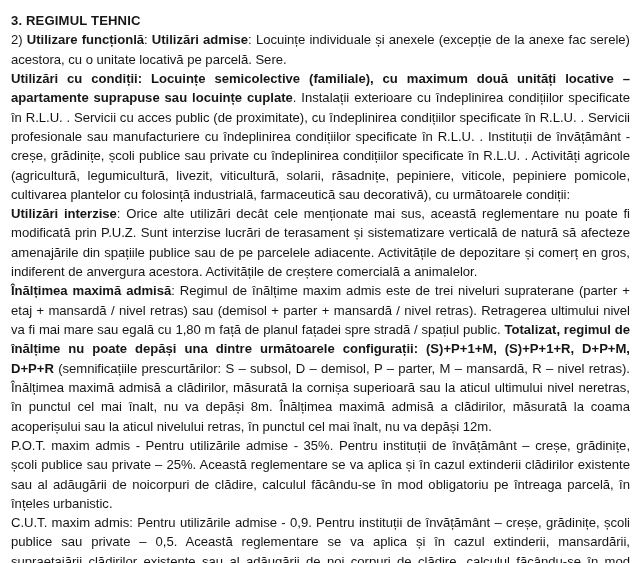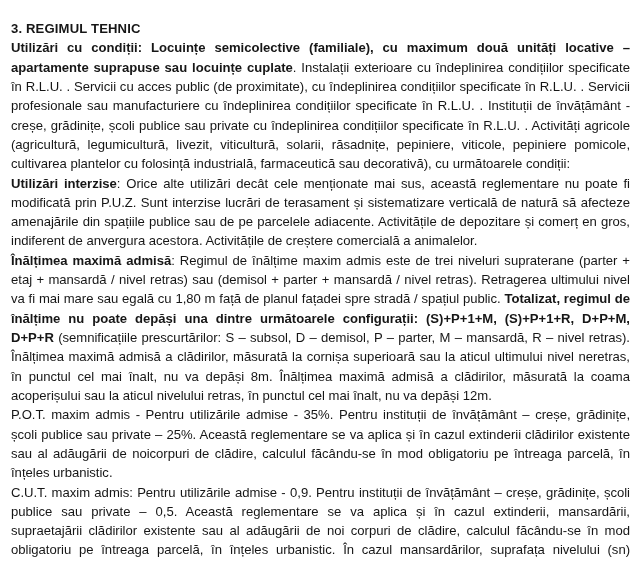--- a/index.html
+++ b/index.html
@@ -15,21 +15,21 @@
     color: #141414;
     -webkit-font-smoothing: antialiased;
   }
   #doc {
     position: absolute;
     left: 0;
     top: 0;
     width: 641px;
     height: 563px;
     box-sizing: border-box;
-    padding: 19px 11px 0 11px;
+    padding: 11px 11px 0 11px;
   }
   .para {
     margin: 0;
     font-size: 13.1px;
     line-height: 19.32px;
     text-align: justify;
     text-justify: inter-word;
     letter-spacing: -0.02px;
     word-spacing: 0px;
     color: #161616;
@@ -43,18 +43,19 @@
     text-align: left;
   }
   b { font-weight: bold; }
   .seg { white-space: pre-wrap; }
 </style>
 </head>
 <body>
 
 <div id="doc">
     <div class="para heading"><b class="seg">3. REGIMUL TEHNIC</b></div>
+    <div class="para"><span class="seg">2) </span><b class="seg">Utilizare funcționlă</b><span class="seg">: </span><b class="seg">Utilizări admise</b><span class="seg">: Locuințe individuale și anexele (excepție de la anexe fac serele) acestora, cu o unitate locativă pe parcelă. Sere.</span></div>
     <div class="para"><b class="seg">Utilizări cu condiții: Locuințe semicolective (familiale), cu maximum două unități locative – apartamente suprapuse sau locuințe cuplate</b><span class="seg">. Instalații exterioare cu îndeplinirea condițiilor specificate în R.L.U. . Servicii cu acces public (de proximitate), cu îndeplinirea condițiilor specificate în R.L.U. . Servicii profesionale sau manufacturiere cu îndeplinirea condițiilor specificate în R.L.U. . Instituții de învățământ - creșe, grădinițe, școli publice sau private cu îndeplinirea condițiilor specificate în R.L.U. . Activități agricole (agricultură, legumicultură, livezit, viticultură, solarii, răsadnițe, pepiniere, viticole, pepiniere pomicole, cultivarea plantelor cu folosință industrială, farmaceutică sau decorativă), cu următoarele condiții:</span></div>
     <div class="para"><b class="seg">Utilizări interzise</b><span class="seg">: Orice alte utilizări decât cele menționate mai sus, această reglementare nu poate fi modificată prin P.U.Z. Sunt interzise lucrări de terasament și sistematizare verticală de natură să afecteze amenajările din spațiile publice sau de pe parcelele adiacente. Activitățile de depozitare și comerț en gros, indiferent de anvergura acestora. Activitățile de creștere comercială a animalelor.</span></div>
     <div class="para"><b class="seg">Înălțimea maximă admisă</b><span class="seg">: Regimul de înălțime maxim admis este de trei niveluri supraterane (parter + etaj + mansardă / nivel retras) sau (demisol + parter + mansardă / nivel retras). Retragerea ultimului nivel va fi mai mare sau egală cu 1,80 m față de planul fațadei spre stradă / spațiul public. </span><b class="seg">Totalizat, regimul de înălțime nu poate depăși una dintre următoarele configurații: (S)+P+1+M, (S)+P+1+R, D+P+M, D+P+R</b><span class="seg"> (semnificațiile prescurtărilor: S – subsol, D – demisol, P – parter, M – mansardă, R – nivel retras). Înălțimea maximă admisă a clădirilor, măsurată la cornișa superioară sau la aticul ultimului nivel neretras, în punctul cel mai înalt, nu va depăși 8m. Înălțimea maximă admisă a clădirilor, măsurată la coama acoperișului sau la aticul nivelului retras, în punctul cel mai înalt, nu va depăși 12m.</span></div>
     <div class="para"><span class="seg">P.O.T. maxim admis - Pentru utilizările admise - 35%. Pentru instituții de învățământ – creșe, grădinițe, școli publice sau private – 25%. Această reglementare se va aplica și în cazul extinderii clădirilor existente sau al adăugării de noicorpuri de clădire, calculul făcându-se în mod obligatoriu pe întreaga parcelă, în înțeles urbanistic.</span></div>
     <div class="para"><span class="seg">C.U.T. maxim admis: Pentru utilizările admise - 0,9. Pentru instituții de învățământ – creșe, grădinițe, școli publice sau private – 0,5. Această reglementare se va aplica și în cazul extinderii, mansardării, supraetajării clădirilor existente sau al adăugării de noi corpuri de clădire, calculul făcându-se în mod obligatoriu pe întreaga parcelă, în înțeles urbanistic. În cazul mansardărilor, suprafața nivelului (sn) mansardei va reprezenta maximum 60% din suprafața nivelului curent (se va lua în calcul numai porțiunea cu h liber ≥ 1,40 m).</span></div>
   </div>
 
 </body></html>

